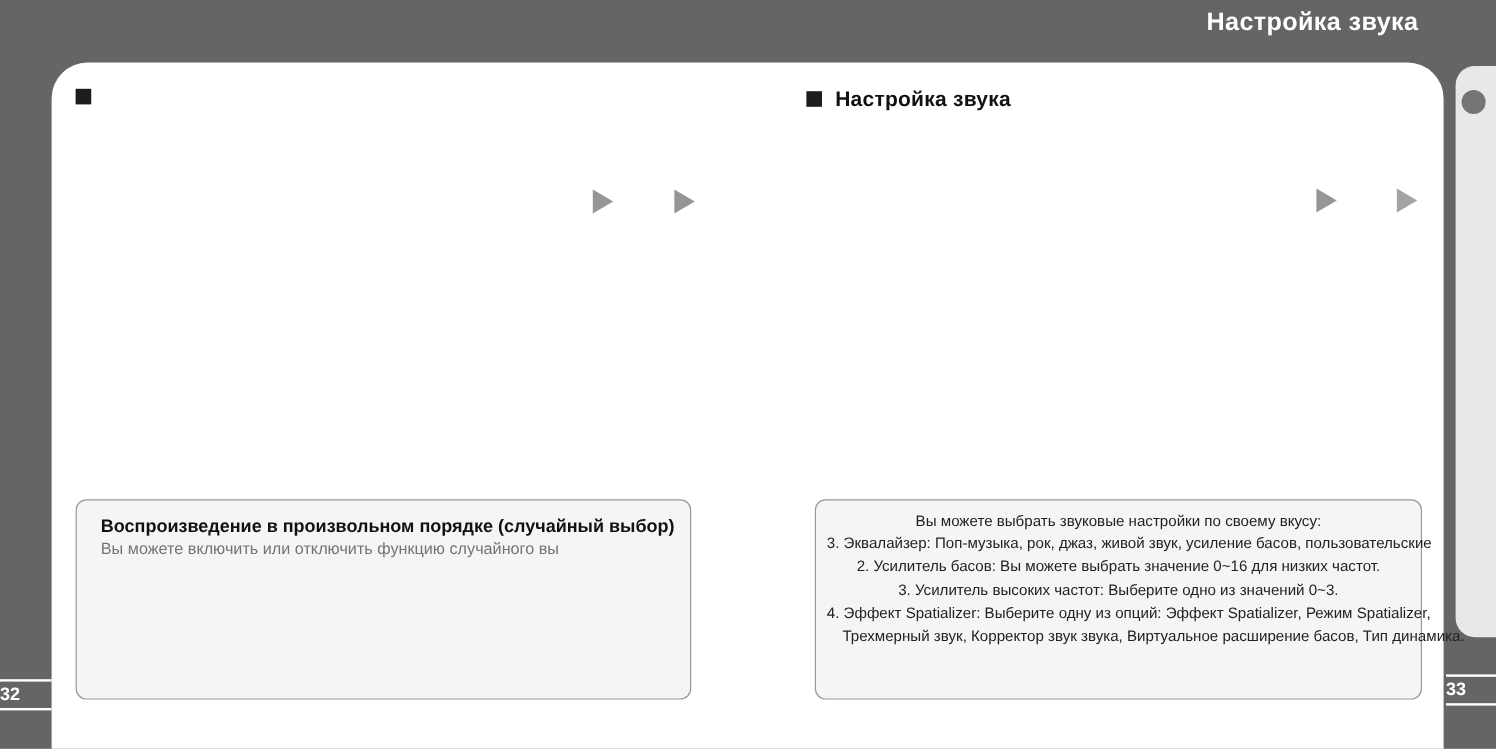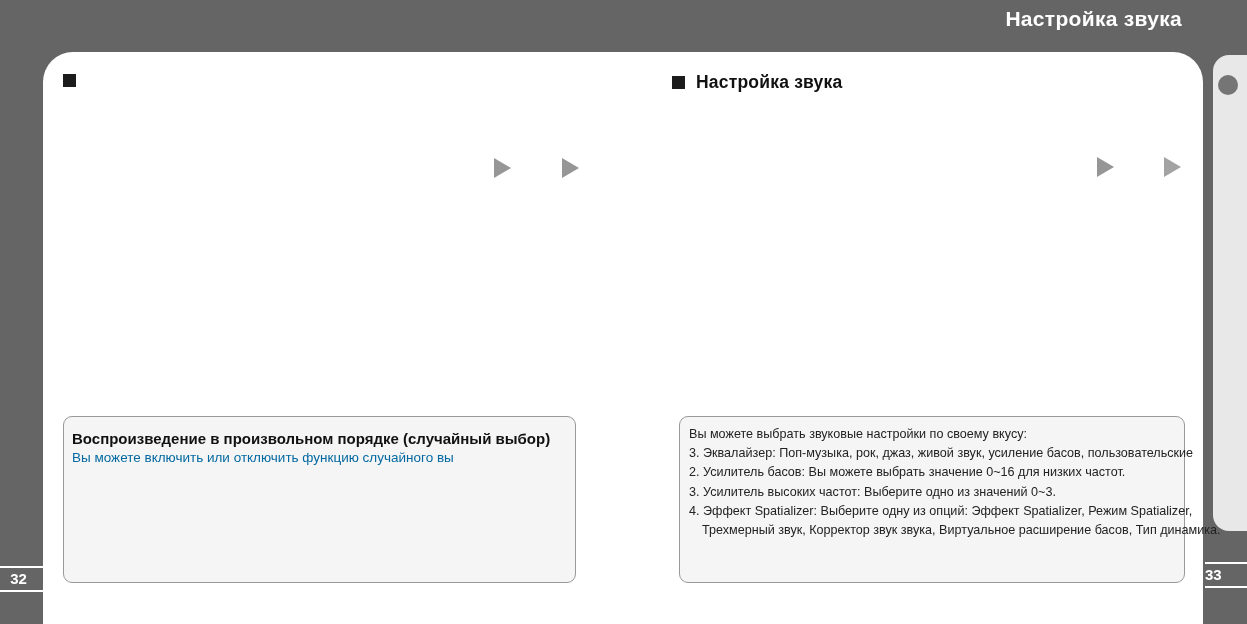--- a/index.html
+++ b/index.html
@@ -78,46 +78,47 @@
     position: absolute;
     background: #f5f5f5;
     border: 1px solid #999999;
     border-radius: 9px;
   }
   .info-box-left {
     left: 20px;
     top: 364px;
     width: 513px;
     height: 167px;
-    padding: 13px 8px;
+    padding: 13px 20px;
   }
   .info-box-left .box-title {
     font-size: 15px;
     font-weight: bold;
     color: #111111;
     margin-bottom: 3px;
     white-space: nowrap;
   }
   .info-box-left .box-body {
     font-size: 13.5px;
-    color: #0369a1;
+    color: #737373;
     white-space: nowrap;
   }
   .info-box-right {
     left: 636px;
     top: 364px;
     width: 506px;
     height: 167px;
     padding: 8px 9px;
   }
   .info-box-right .info-line {
     font-size: 12.6px;
     color: #222222;
     line-height: 19.2px;
     white-space: nowrap;
+    text-align: center;
   }
   .info-box-right .info-line.cont { padding-left: 13px; }
 
   
   .binder-strip {
     position: absolute;
     left: 1213px;
     top: 55px;
     width: 34px;
     height: 476px;
@@ -144,21 +145,21 @@
     line-height: 22px;
     color: #ffffff;
     font-size: 15px;
     font-weight: bold;
     z-index: 3;
   }
   .page-badge-left {
     left: 0;
     top: 566px;
     width: 43px;
-    text-align: center;
+    text-align: left;
     padding-right: 6px;
   }
   .page-badge-right {
     left: 1205px;
     top: 562px;
     width: 42px;
   }
 </style>
 </head>
 <body>

